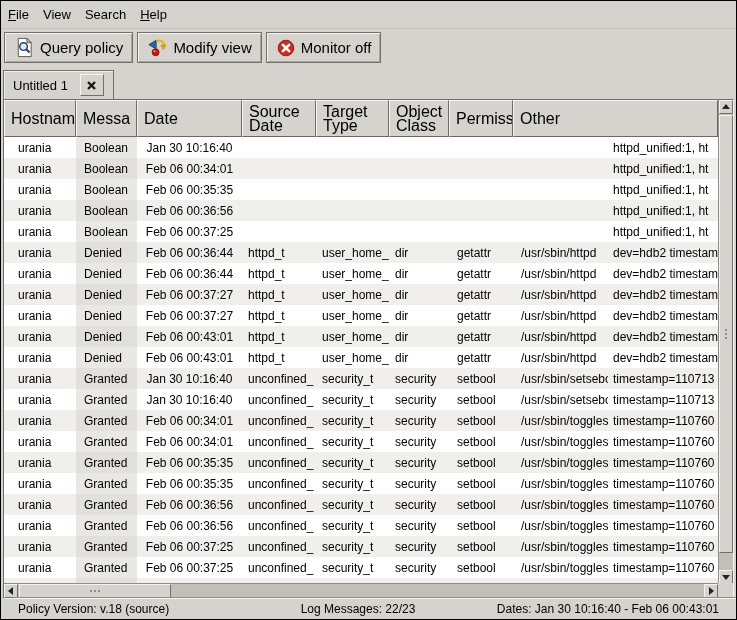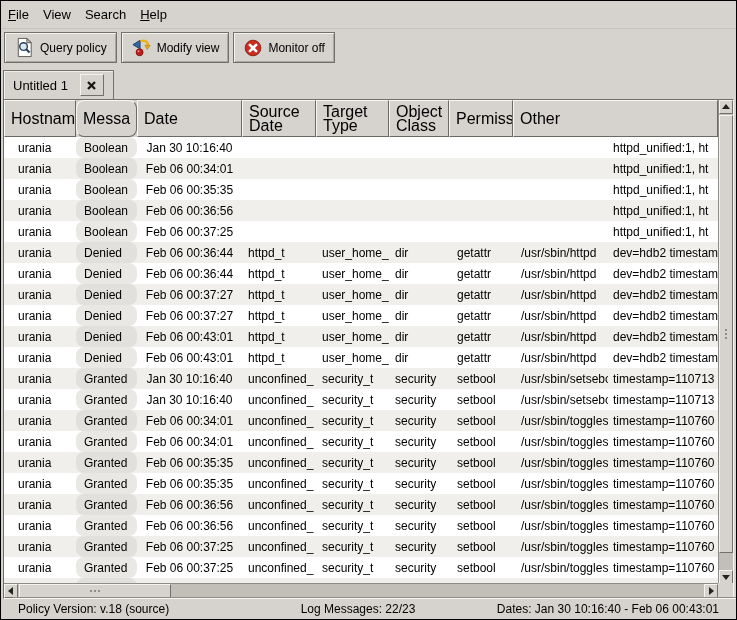--- a/index.html
+++ b/index.html
@@ -12,21 +12,21 @@
   
   .menubar{height:27px;display:flex;align-items:center;
     border-bottom:1px solid #c6c3bd;}
   .menuitem{padding:3px 7px;font-size:13px;cursor:default;}
   .menuitem .mn{text-decoration:underline;}
   
   .toolbar{height:37px;display:flex;align-items:center;gap:4px;padding:0 3px;}
   .tbtn{height:29px;display:flex;align-items:center;gap:5px;padding:0 9px;
     background:#d6d3ce;border:1px solid #72706b;
     box-shadow:inset 1px 1px 0 #f4f3f0, inset -1px -1px 0 #a9a6a0;
-    font-size:12px;cursor:default;}
+    font-size:15px;cursor:default;}
   .tbtn svg{flex:0 0 auto;}
   
   .tabbar{height:33px;display:flex;align-items:flex-end;padding-left:2px;}
   .tab{height:28px;display:flex;align-items:center;gap:12px;padding:0 9px;
     background:#d6d3ce;border:1px solid #72706b;border-bottom:none;
     box-shadow:inset 1px 1px 0 #f1efeb;font-size:13px;}
   .tabclose{width:22px;height:20px;display:flex;align-items:center;justify-content:center;
     background:#d6d3ce;border:1px solid;border-color:#f4f3f0 #72706b #72706b #f4f3f0;}
   
   .tframe{position:absolute;left:2px;right:2px;top:98px;height:500px;box-sizing:border-box;
@@ -38,21 +38,21 @@
   .sortarrow{width:0;height:0;border:4px solid transparent;border-top:5px solid #15150f;
     margin-left:9px;margin-top:4px;flex-shrink:0;}
   .tbody{position:absolute;left:0;top:37px;right:15px;height:447px;overflow:hidden;background:#fff;}
   .row{display:flex;height:21px;flex-shrink:0;}
   .row:nth-child(even){background:#f0efec;}
   .row:nth-child(odd){background:#ffffff;}
   .cell{display:flex;align-items:center;box-sizing:border-box;flex-shrink:0;
     padding-left:8px;font-size:12px;white-space:nowrap;overflow:hidden;}
   .row:nth-child(odd) .sortcol{background:#e9e8e4;}
   .row:nth-child(even) .sortcol{background:#e1e0dc;}
-  .w0{width:72px;} .w1{width:61px;border-radius:8px;} .w2{width:105px;} .w3{width:74px;} .w4{width:73px;}
+  .w0{width:72px;} .w1{width:61px;} .w2{width:105px;} .w3{width:74px;} .w4{width:73px;}
   .w5{width:60px;} .w6{width:64px;} .w7{width:95px;} .w8{flex:1 1 auto;width:auto;min-width:0;}
   .cell.w0{padding-left:14px;}
   .cell.w2{justify-content:center;padding-left:0;}
   .cell.w3,.cell.w4,.cell.w5{padding-left:6px;}
   .cell.w8{padding-left:5px;}
   
   .vscroll{position:absolute;top:0;right:0;width:15px;height:484px;background:#c2bfb9;
     border-left:1px solid #8f8d87;box-sizing:border-box;}
   .hscroll{position:absolute;left:0;bottom:0;height:15px;right:15px;background:#c2bfb9;
     border-top:1px solid #8f8d87;box-sizing:border-box;}

